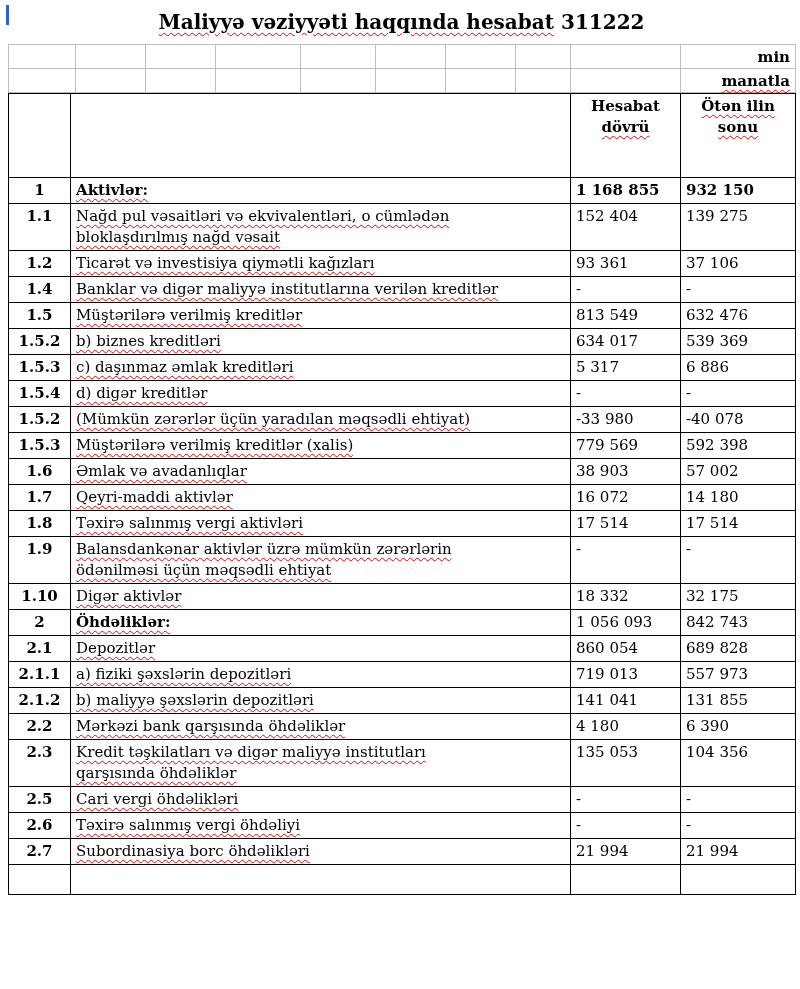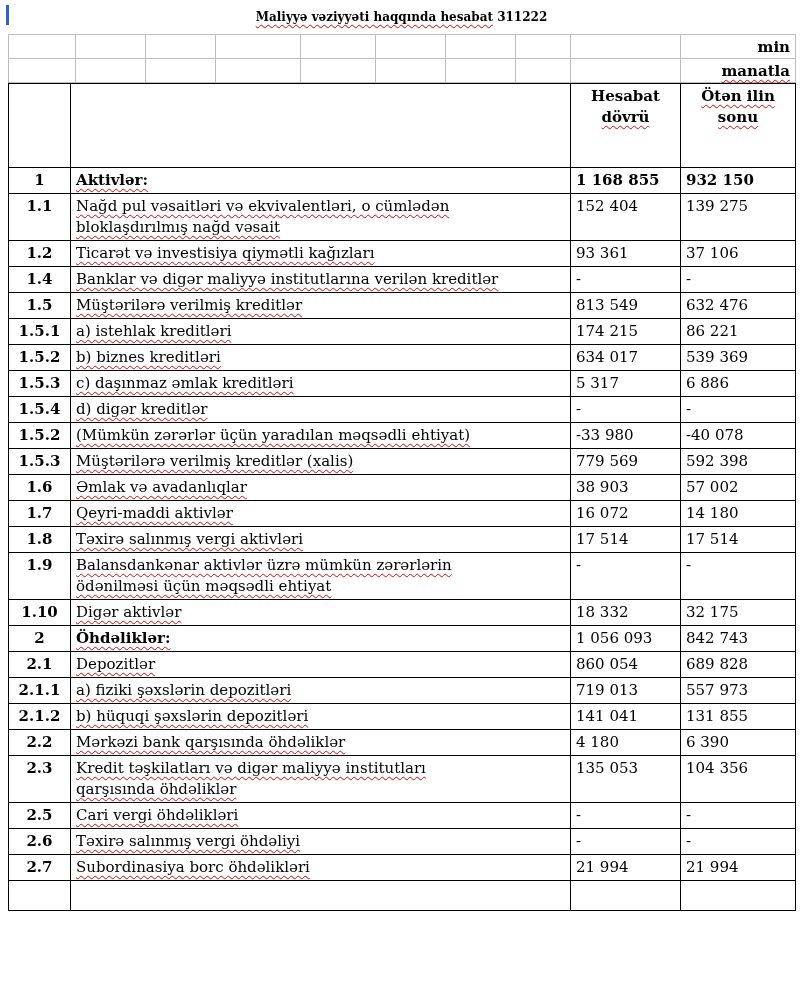--- a/index.html
+++ b/index.html
@@ -4,21 +4,21 @@
 <style>
   * { box-sizing: border-box; }
   html, body { margin: 0; padding: 0; }
   body {
     width: 800px; height: 989px; overflow: hidden;
     background: #ffffff; color: #000;
     font-family: "DejaVu Serif", "Liberation Serif", serif;
   }
   .page { position: relative; padding: 6px 5px 0 8px; }
   .cursor { position: absolute; left: 6px; top: 5px; width: 3px; height: 20px; background: #2e62c9; }
-  .title { text-align: center; font-weight: bold; font-size: 12px; padding: 4px 0 10px 0; }
+  .title { text-align: center; font-weight: bold; font-size: 20px; padding: 4px 0 10px 0; }
   table { border-collapse: collapse; table-layout: fixed; }
   .grid { width: 787px; }
   .grid td { border: 1px solid #bdbdbd; height: 24px; padding: 0 5px; font-size: 15px; }
   .grid td.unit { text-align: right; font-weight: bold; }
   .main { width: 787px; padding-left: 8px; }
   .main td {
     border: 1px solid #000; vertical-align: top;
     padding: 2px 5px; font-size: 15px; line-height: 21px;
   }
   .c-num { text-align: center; font-weight: bold; padding: 2px 1px; }
@@ -139,26 +139,20 @@
           <td class="c-val">-</td>
           <td class="c-val">-</td>
         </tr>
         <tr>
           <td class="c-num">1.5</td>
           <td class="c-label"><span class="sp">Müştərilərə verilmiş kreditlər</span></td>
           <td class="c-val">813 549</td>
           <td class="c-val">632 476</td>
         </tr>
         <tr>
-          <td class="c-num">1.5.1</td>
-          <td class="c-label"><span class="sp">a) istehlak kreditləri</span></td>
-          <td class="c-val">174 215</td>
-          <td class="c-val">86 221</td>
-        </tr>
-        <tr>
           <td class="c-num">1.5.2</td>
           <td class="c-label"><span class="sp">b) biznes kreditləri</span></td>
           <td class="c-val">634 017</td>
           <td class="c-val">539 369</td>
         </tr>
         <tr>
           <td class="c-num">1.5.3</td>
           <td class="c-label"><span class="sp">c) daşınmaz əmlak kreditləri</span></td>
           <td class="c-val">5 317</td>
           <td class="c-val">6 886</td>
@@ -225,21 +219,21 @@
           <td class="c-val">689 828</td>
         </tr>
         <tr>
           <td class="c-num">2.1.1</td>
           <td class="c-label"><span class="sp">a) fiziki şəxslərin depozitləri</span></td>
           <td class="c-val">719 013</td>
           <td class="c-val">557 973</td>
         </tr>
         <tr>
           <td class="c-num">2.1.2</td>
-          <td class="c-label"><span class="sp">b) hüquqi şəxslərin depozitləri</span></td>
+          <td class="c-label"><span class="sp">b) maliyyə şəxslərin depozitləri</span></td>
           <td class="c-val">141 041</td>
           <td class="c-val">131 855</td>
         </tr>
         <tr>
           <td class="c-num">2.2</td>
           <td class="c-label"><span class="sp">Mərkəzi bank qarşısında öhdəliklər</span></td>
           <td class="c-val">4 180</td>
           <td class="c-val">6 390</td>
         </tr>
         <tr>

